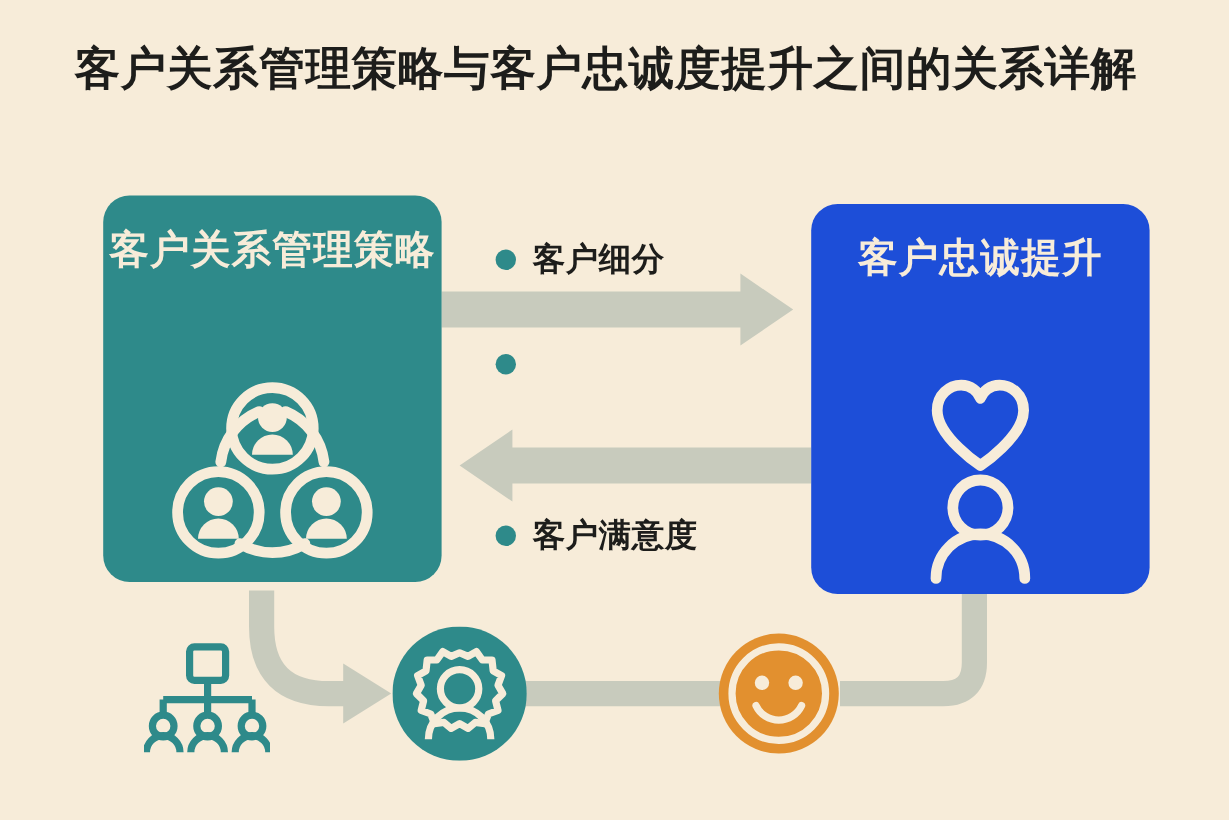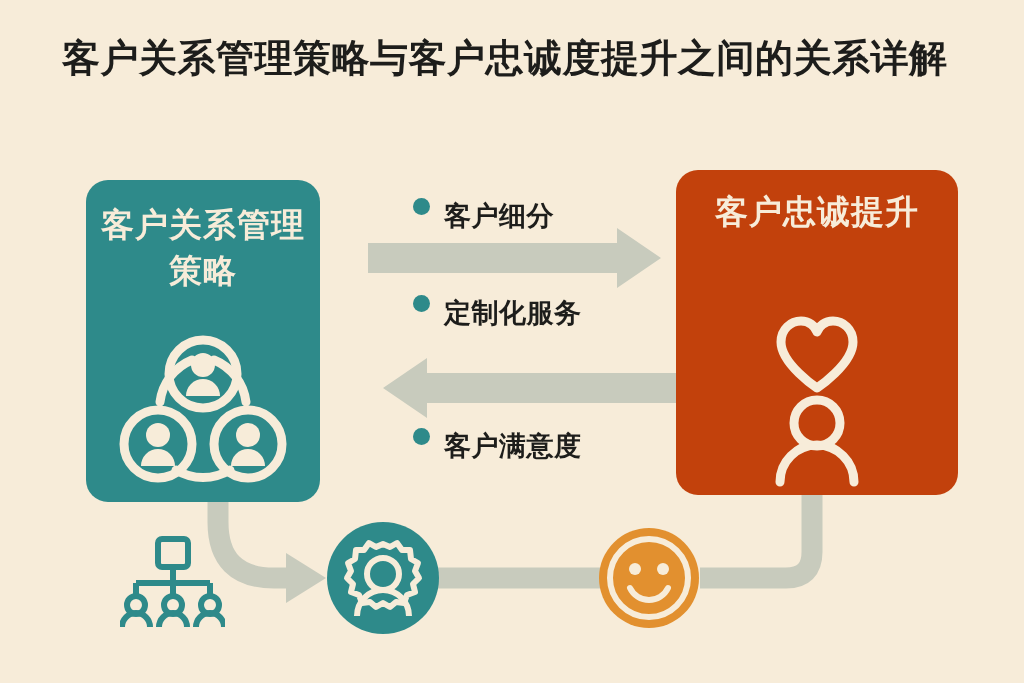--- a/index.html
+++ b/index.html
@@ -21,48 +21,47 @@
     color:#1D1D1B;
     letter-spacing:0.5px;
   }
 
   
   .box{
     position:absolute;
     border-radius:22px;
   }
   .box-teal{
-    left:86px;top:180px;width:234px;height:322px;
+    left:86px;top:163px;width:282px;height:322px;
     background:#2E8A8A;
   }
   .box-orange{
     left:676px;top:170px;width:282px;height:325px;
-    background:#c2410c;
-    font-family:Liberation Mono, monospace;
+    background:#1d4ed8;
   }
   .box-title{
     position:absolute;left:0;top:22px;width:100%;
     text-align:center;
     font-size:33px;line-height:1.38;
     font-weight:bold;
     color:#F7ECD9;
     letter-spacing:1px;
   }
 
   
   .box-icon{
     position:absolute;left:50%;transform:translateX(-50%);
   }
   .teal-icon{top:150px;}
   .orange-icon{top:140px;}
 
   
   .bullet-row{
     position:absolute;
-    display:flex;align-items:flex-start;
+    display:flex;align-items:center;
     gap:14px;
   }
   .bullet-dot{
     width:17px;height:17px;border-radius:50%;
     background:#2E8A8A;flex:none;
   }
   .bullet-text{
     font-size:27px;font-weight:bold;color:#1D1D1B;
     white-space:nowrap;letter-spacing:0.5px;
   }
@@ -162,21 +161,20 @@
       </svg>
     </div>
   </div>
 
   <div class="bullet-row b1">
     <span class="bullet-dot"></span>
     <span class="bullet-text">客户细分</span>
   </div>
   <div class="bullet-row b2">
     <span class="bullet-dot"></span>
-    <span class="bullet-text">定制化服务</span>
   </div>
   <div class="bullet-row b3">
     <span class="bullet-dot"></span>
     <span class="bullet-text">客户满意度</span>
   </div>
 
   <div class="free-icon orgchart">
     <svg width="105" height="92" viewBox="0 0 105 92">
       <rect x="38" y="4" width="30" height="28" rx="4" stroke="#2E8A8A" stroke-width="6" fill="none"></rect>
       <path d="M53 32 V 48" stroke="#2E8A8A" stroke-width="6" fill="none"></path>

